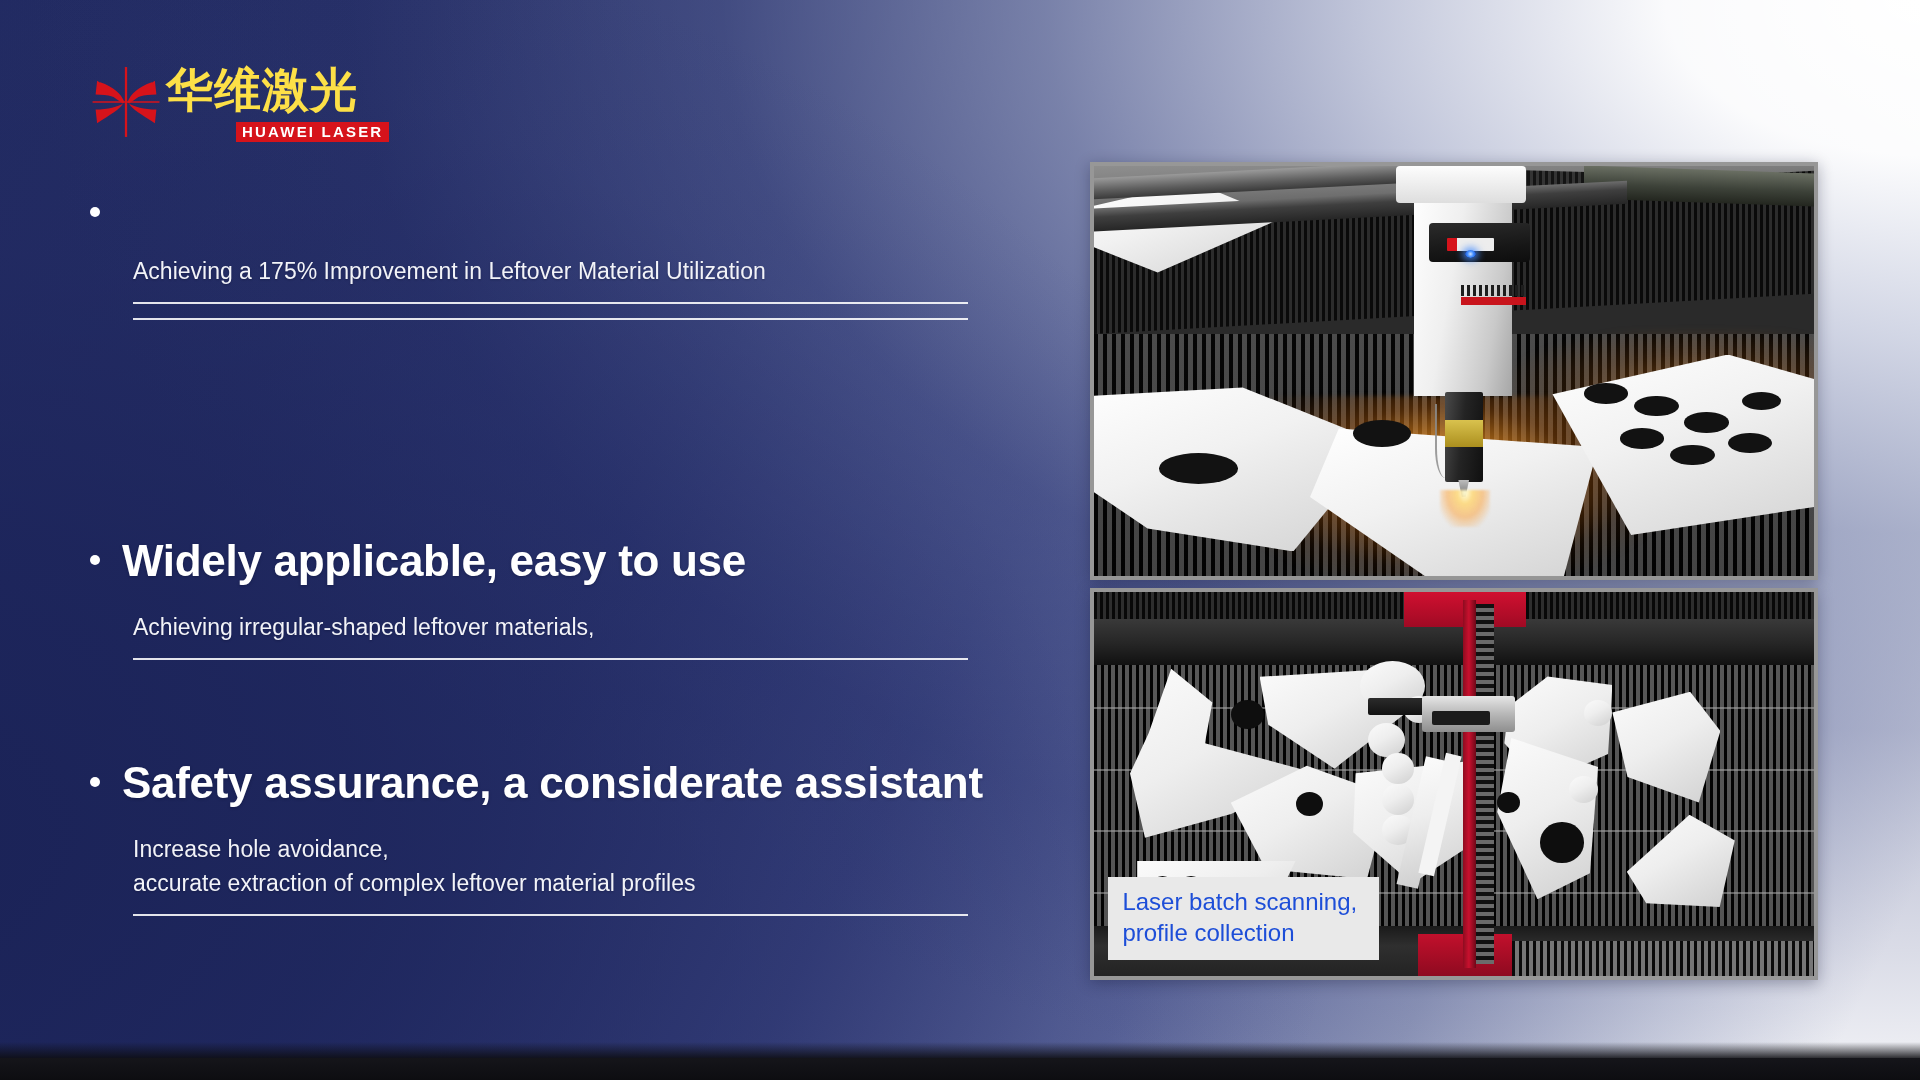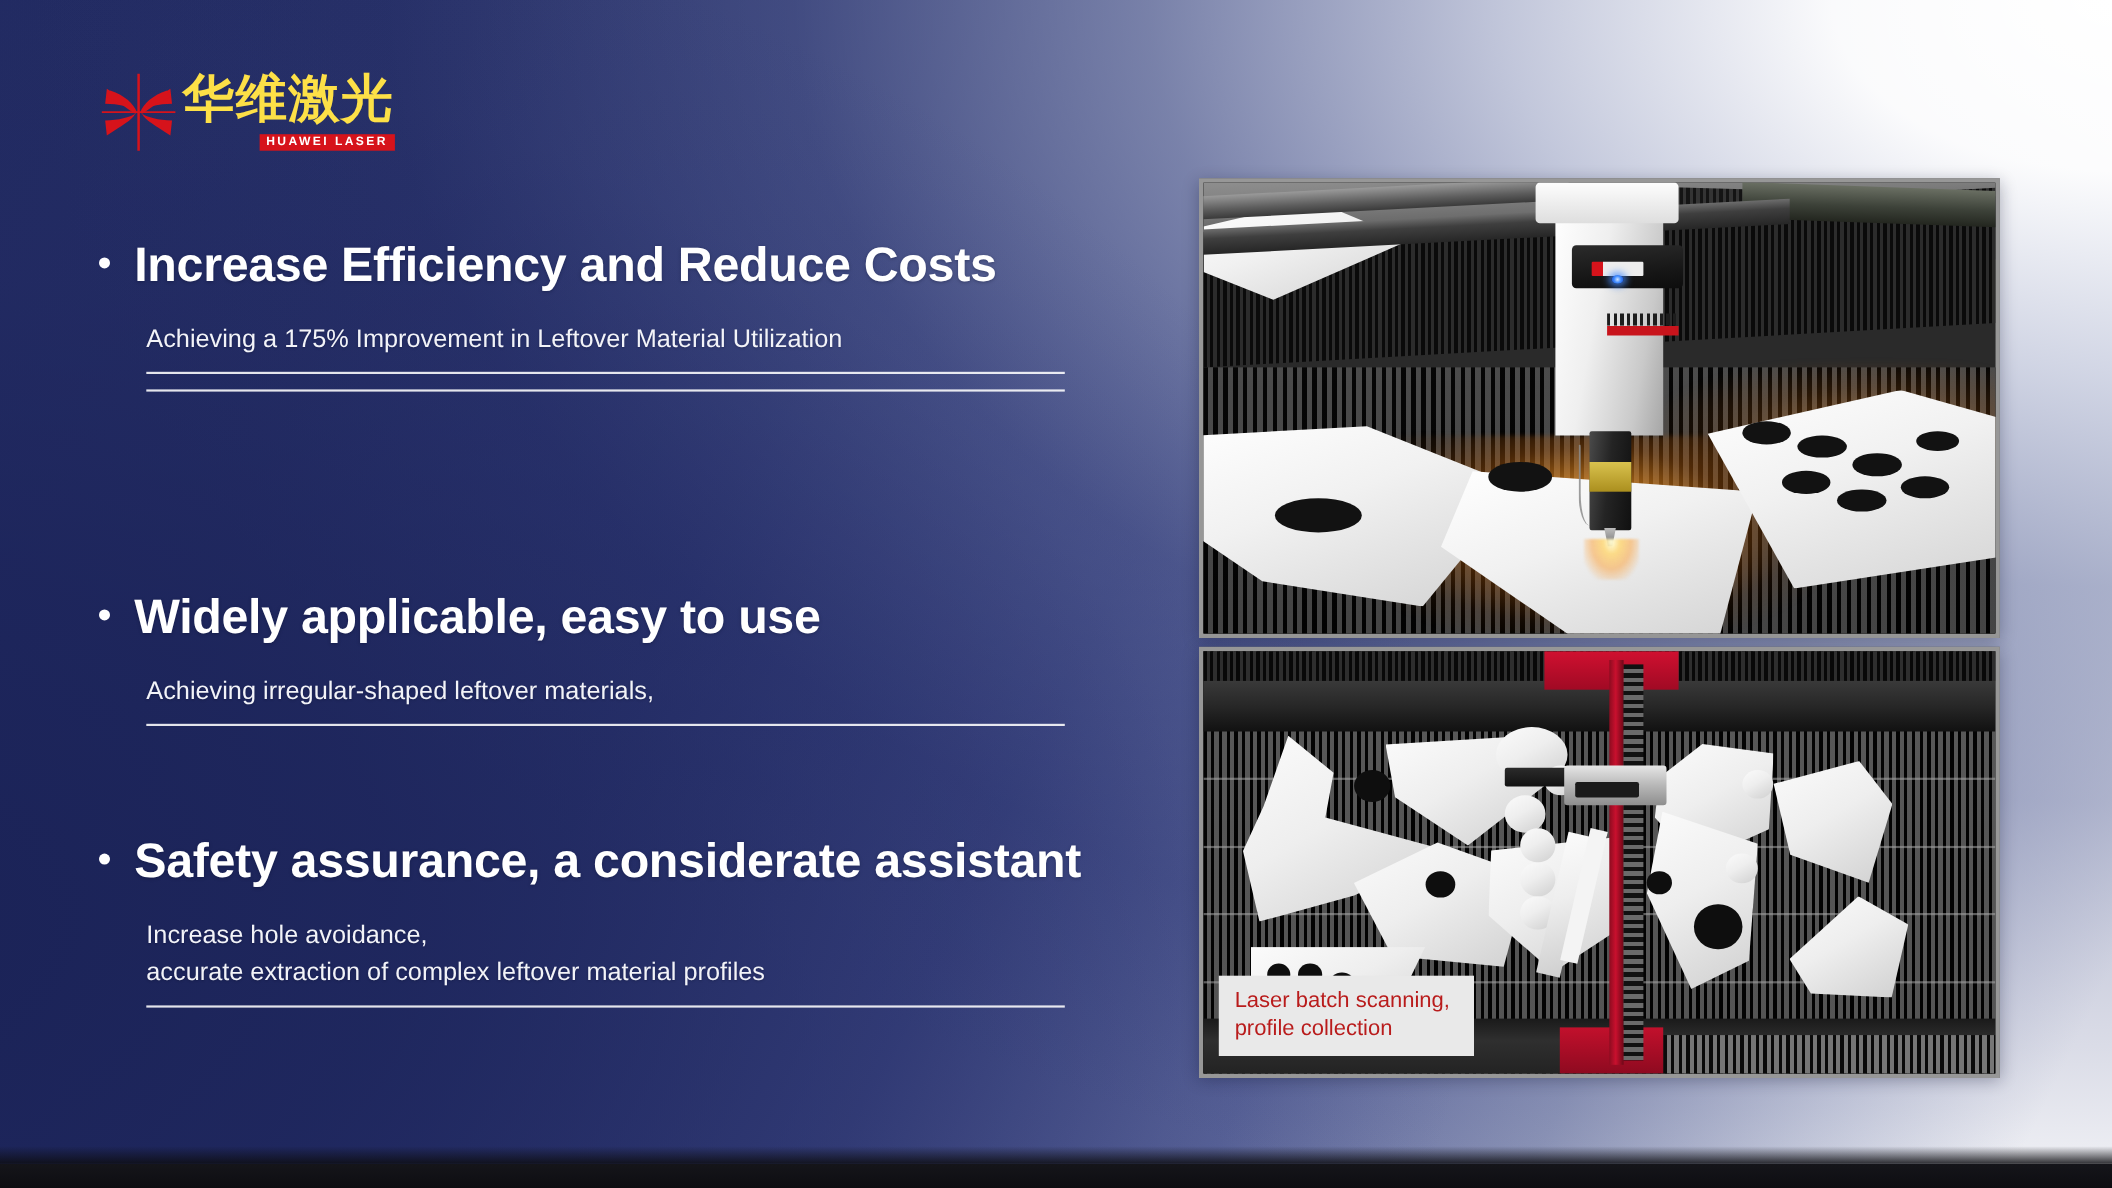--- a/index.html
+++ b/index.html
@@ -73,21 +73,21 @@
   .logo-cn {
     position:absolute; left:78px; top:4px;
     font-family:"DejaVu Sans", sans-serif;
     font-size:47px; font-weight:bold; color:#fde047;
     letter-spacing:1px; line-height:1;
     white-space:nowrap;
   }
   .logo-en {
     position:absolute; left:148px; top:60px;
     background:#d6131b; color:#ffffff;
-    font-size:11px; font-weight:bold; letter-spacing:2.2px;
+    font-size:15px; font-weight:bold; letter-spacing:2.2px;
     padding:1px 6px 2px 6px;
     white-space:nowrap;
   }
 
   
   .content { position:absolute; left:0; top:0; width:1080px; height:1080px; }
 
   .block { position:absolute; left:0; width:1010px; }
   .block-1 { top:218px; }
   .block-2 { top:538px; }
@@ -388,22 +388,22 @@
   .ph7 { left:16%; top:76%; width:3.0%; height:5.2%; }
   .ph8 { left:20%; top:78%; width:3.0%; height:5.2%; }
   .ph9 { left:10%; top:80%; width:3.0%; height:5.2%; }
   .ph10{ left:14%; top:81%; width:3.0%; height:5.2%; }
   .ph11{ left:18%; top:82%; width:3.0%; height:5.2%; }
   .ph12{ left:24%; top:80%; width:3.0%; height:5.2%; }
 
   .b-caption {
     position:absolute; left:2%; bottom:4.2%;
     background:#e9e9e9;
-    color:#b91c1c;
-    font-size:20px; line-height:1.32;
+    color:#1d4ed8;
+    font-size:24px; line-height:1.32;
     padding:9px 22px 11px 14px;
     white-space:pre-line;
   }
 </style>
 </head>
 <body>
 
 <div class="slide">
 
   <div class="bg-base"></div>
@@ -424,21 +424,20 @@
     </svg>
     <div class="logo-cn">华维激光</div>
     <div class="logo-en">HUAWEI LASER</div>
   </div>
 
   <div class="content">
 
     <div class="block block-1">
       <div class="heading">
         <span class="bullet"></span>
-        <span>Increase Efficiency and Reduce Costs</span>
       </div>
 
       <div class="sub-group">
         <div class="sub">Achieving a 175% Improvement in Leftover Material Utilization</div>
       </div>
       <div class="rule"></div>
 
       <div class="rule"></div>
     </div>
 

